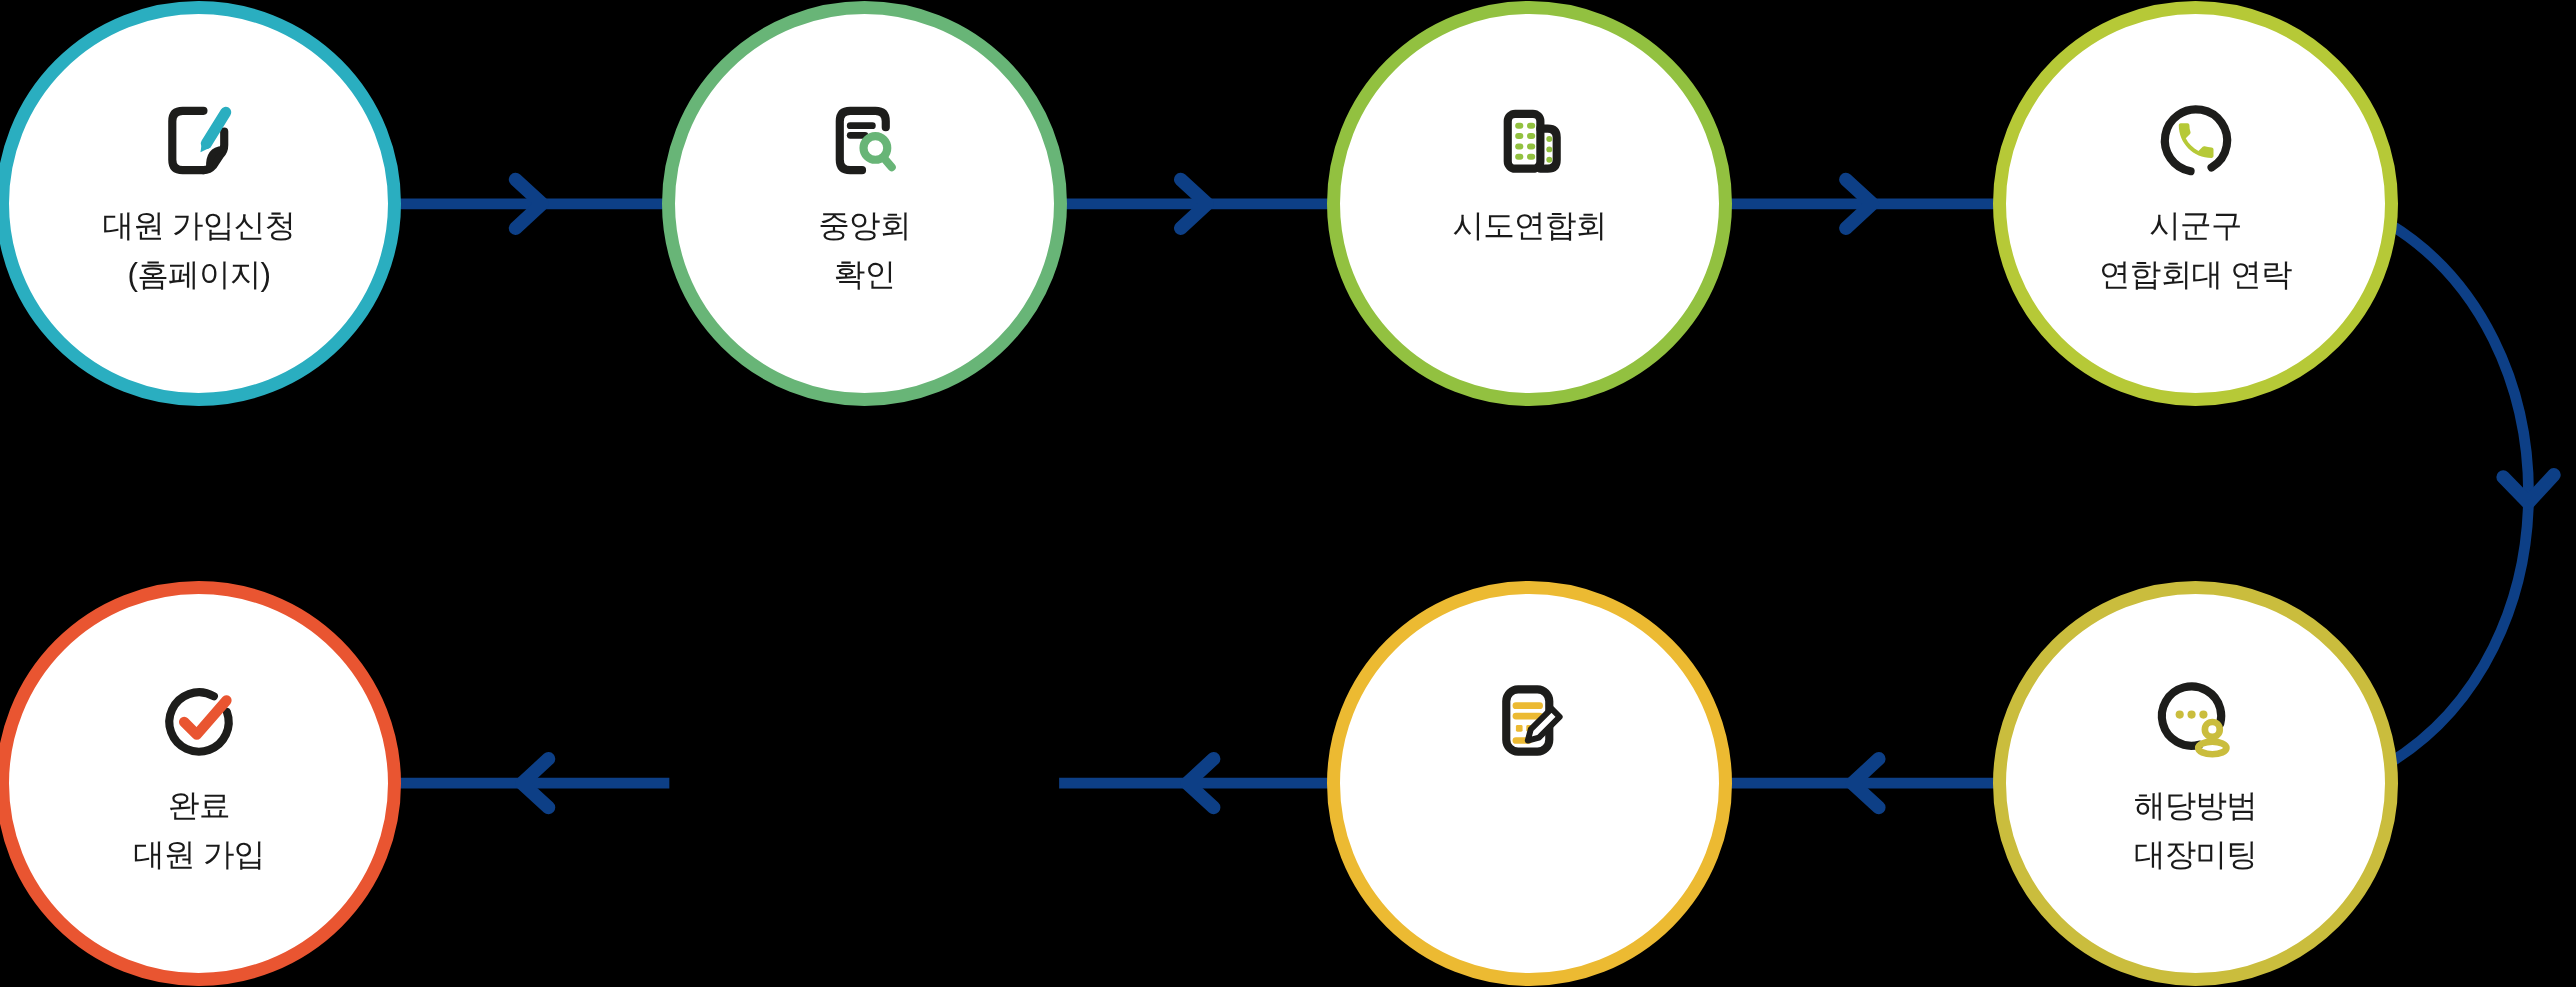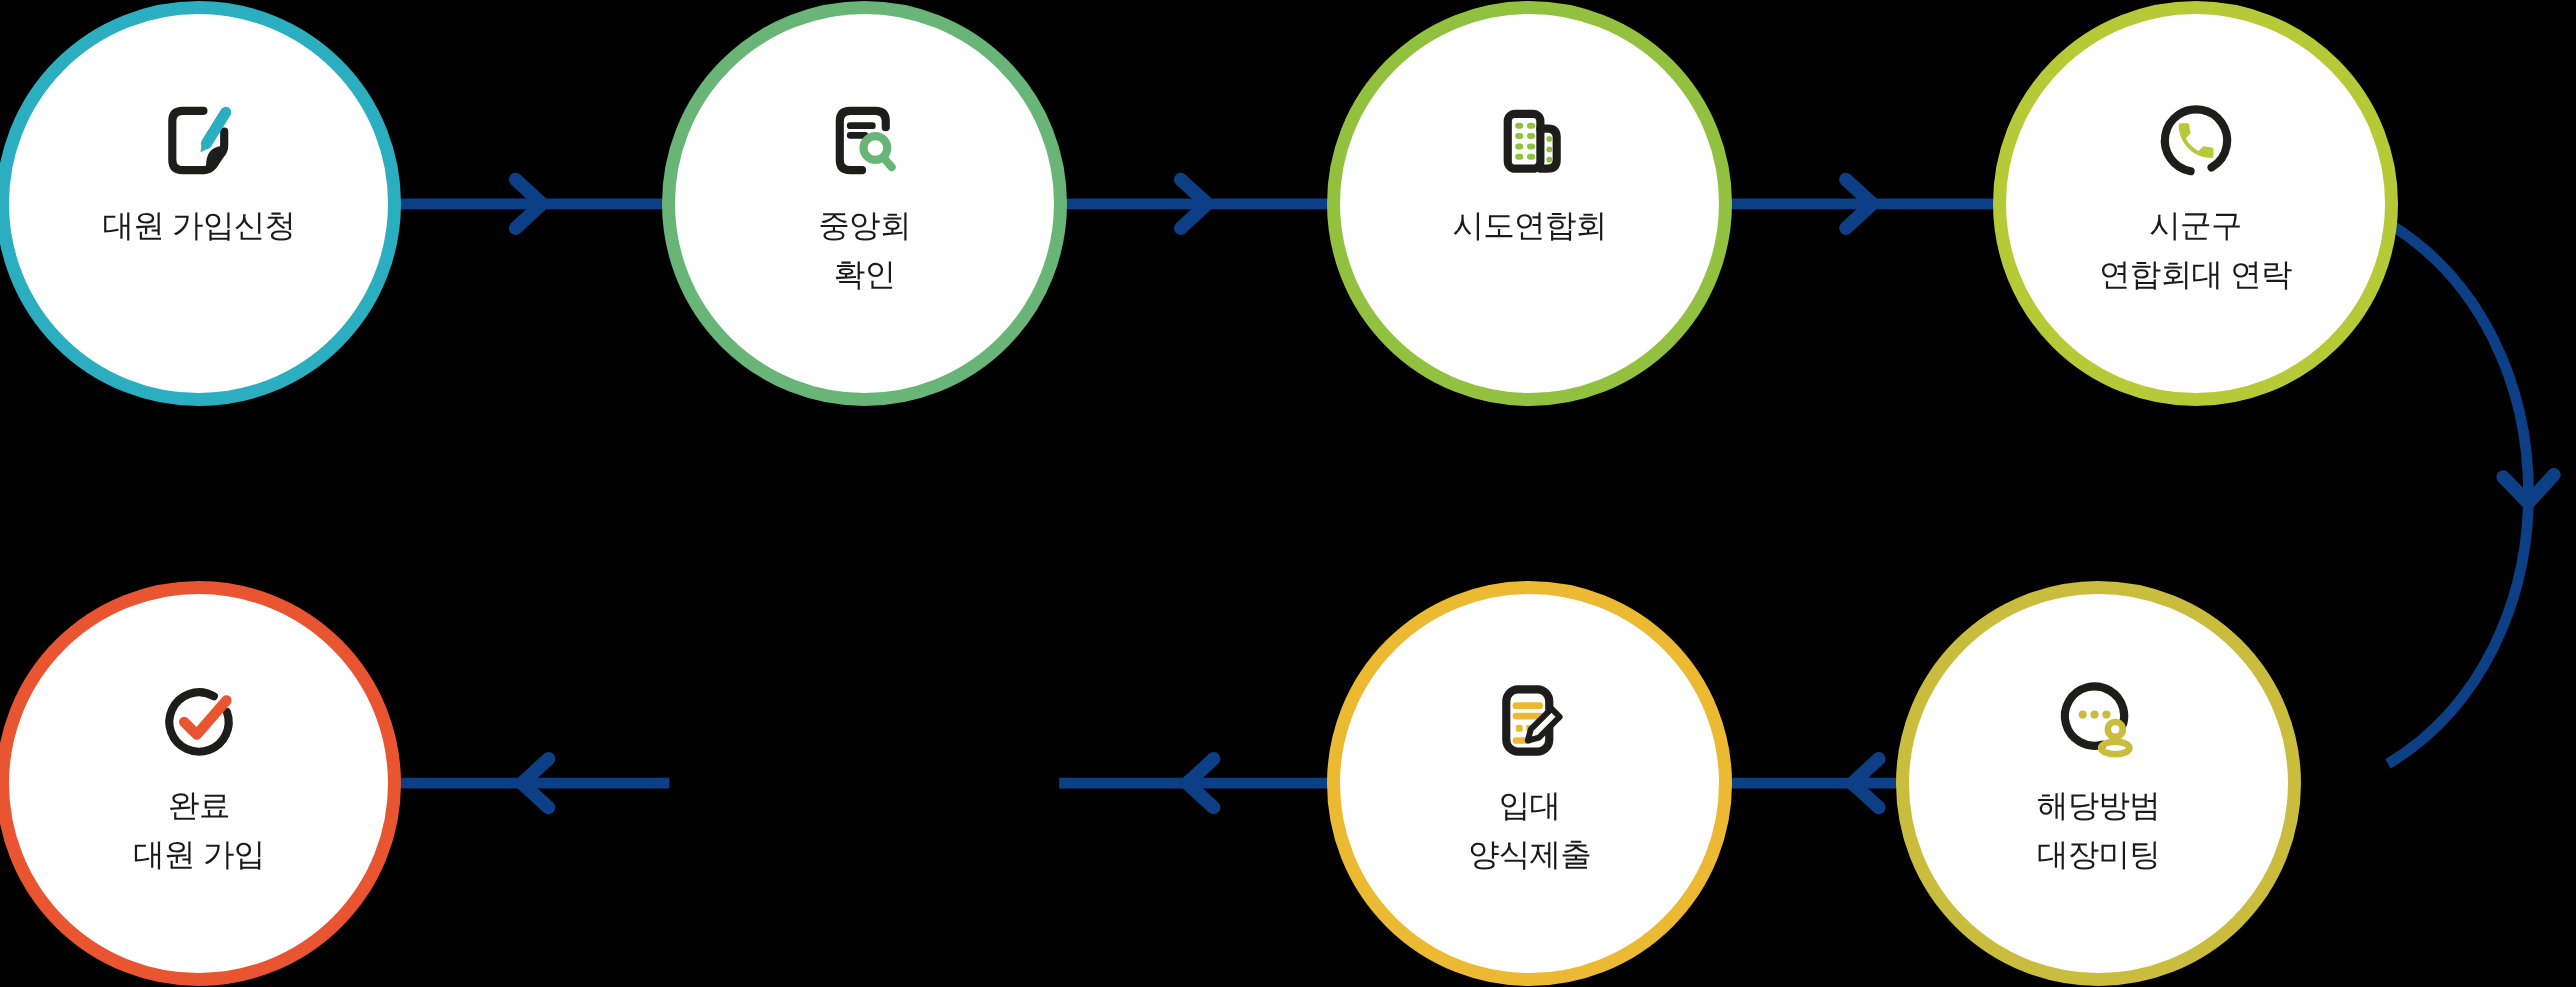--- a/index.html
+++ b/index.html
@@ -48,20 +48,21 @@
   <div class="step" style="left: -3.6px; top: 1.4px; --accent: #2aaec0;">
     <svg class="icon" width="89" height="89" viewBox="0 0 120 120">
       <path class="ink" stroke-width="11" d="M66 20 H38 Q24 20 24 34 V86 Q24 100 38 100 H66"></path>
       <path class="ink" stroke-width="11" d="M94 48 V66 Q94 74 89 79 L79 94 Q74 100 66 100"></path>
       <path class="ink" stroke-width="9" d="M92 72 Q73 73 74 97"></path>
       <path class="acc" stroke-width="15" d="M96 22 L70 64"></path>
       <polygon class="acc-f" points="62,76 64,61 76,69"></polygon>
     </svg>
     <div class="label">
       <div>대원 가입신청</div>
+      <div>(홈페이지)</div>
     </div>
   </div>
 
   <div class="step" style="left: 662px; top: 1.4px; --accent: #68b577;">
     <svg class="icon" width="89" height="89" viewBox="0 0 120 120">
       <path class="ink" stroke-width="11" d="M56 100 H40 Q26 100 26 86 V34 Q26 20 40 20 H74 Q88 20 88 34 V42"></path>
       <path class="ink" stroke-width="9" d="M40 40 H70"></path>
       <path class="ink" stroke-width="9" d="M40 53 H60"></path>
       <circle class="acc" stroke-width="11" cx="74" cy="70" r="16"></circle>
       <path class="acc" stroke-width="11" d="M85 83 L96 96"></path>
@@ -99,21 +100,21 @@
     <svg class="icon" width="89" height="89" viewBox="0 0 120 120">
       <circle class="ink" stroke-width="11" cx="60" cy="60" r="42" pathLength="100" stroke-dasharray="88.9 11.1" transform="rotate(100 60 60)"></circle>
       <path class="acc-f" transform="translate(29,29) scale(2.6)" d="M6.62 10.79c1.44 2.83 3.76 5.14 6.59 6.59l2.2-2.2c.27-.27.67-.36 1.02-.24 1.12.37 2.33.57 3.57.57.55 0 1 .45 1 1V20c0 .55-.45 1-1 1-9.39 0-17-7.61-17-17 0-.55.45-1 1-1h3.5c.55 0 1 .45 1 1 0 1.25.2 2.45.57 3.57.11.35.03.74-.25 1.02l-2.2 2.2z"></path>
     </svg>
     <div class="label">
       <div>시군구</div>
       <div>연합회대 연락</div>
     </div>
   </div>
 
-  <div class="step" style="left: 1896px; top: 581px; --accent: #cabd3d;">
+  <div class="step" style="left: 1993px; top: 581px; --accent: #cabd3d;">
     <svg class="icon" width="89" height="89" viewBox="0 0 120 120">
       <circle class="ink" stroke-width="11" cx="54" cy="54" r="40" pathLength="100" stroke-dasharray="83.3 16.7" transform="rotate(75 54 54)"></circle>
       <circle class="acc-f" cx="38" cy="52" r="5.5"></circle>
       <circle class="acc-f" cx="54" cy="52" r="5.5"></circle>
       <circle class="acc-f" cx="70" cy="52" r="5.5"></circle>
       <circle class="acc" stroke-width="9" cx="82" cy="72" r="10"></circle>
       <ellipse class="acc" stroke-width="9" cx="82" cy="97" rx="19" ry="8.5"></ellipse>
     </svg>
     <div class="label">
       <div>해당방범</div>
@@ -124,24 +125,20 @@
   <div class="step" style="left: 1327px; top: 581px; --accent: #ecba32;">
     <svg class="icon" width="89" height="89" viewBox="0 0 120 120">
       <rect class="ink" stroke-width="11" x="28" y="18" width="58" height="84" rx="16"></rect>
       <path class="acc" stroke-width="9" d="M41 40 H73"></path>
       <path class="acc" stroke-width="9" d="M41 54 H73"></path>
       <rect class="acc-f" x="41" y="66" width="9" height="9" rx="2"></rect>
       <rect class="acc-f" x="55" y="66" width="9" height="9" rx="2"></rect>
       <path class="acc" stroke-width="9" d="M41 87 H58"></path>
       <path class="ink-wf" stroke-width="8" d="M89 44 L100 55 L72 83 L57 87 L61 72 Z"></path>
     </svg>
-    <div class="label">
-      <div>입대</div>
-      <div>양식제출</div>
-    </div>
   </div>
 
 
   <div class="step" style="left: -3.6px; top: 581px; --accent: #e95531;">
     <svg class="icon" width="89" height="89" viewBox="0 0 120 120">
       <circle class="ink" stroke-width="11" cx="60" cy="62" r="40" pathLength="100" stroke-dasharray="88.9 11.1" transform="rotate(340 60 62)"></circle>
       <polyline class="acc" stroke-width="14" points="40,62 57,79 97,33"></polyline>
     </svg>
     <div class="label">
       <div>완료</div>

